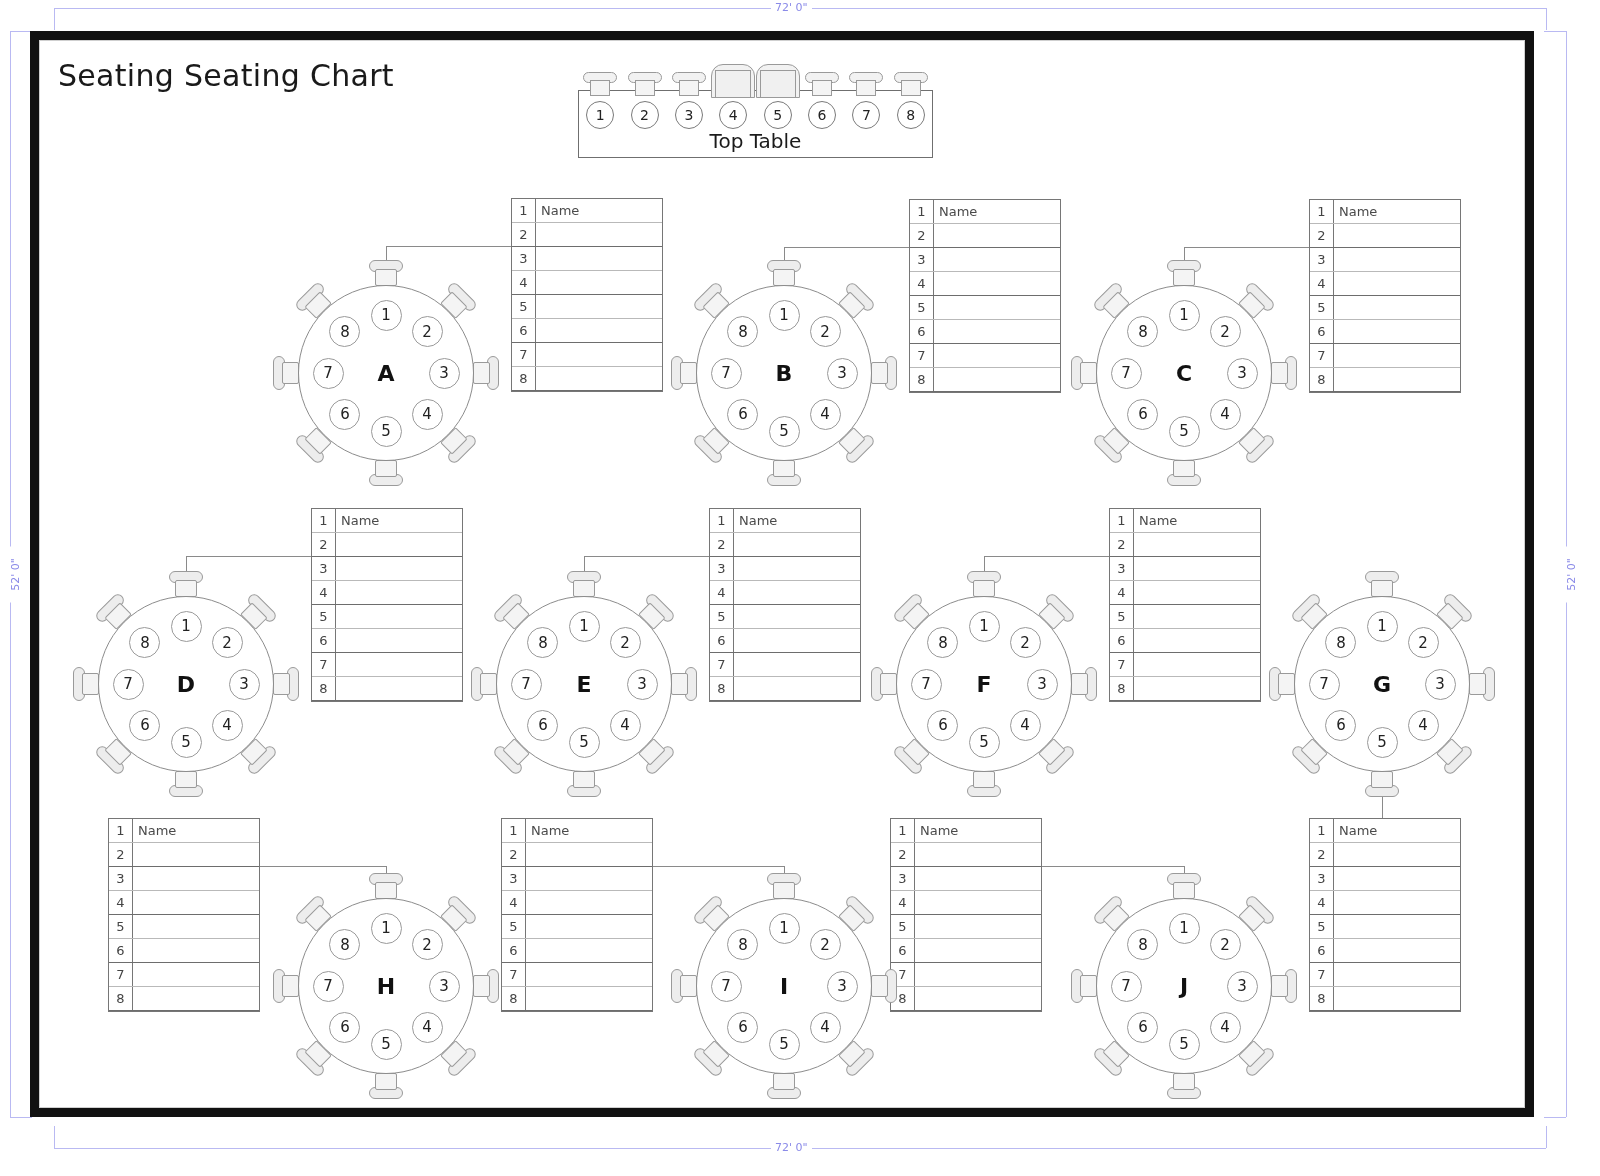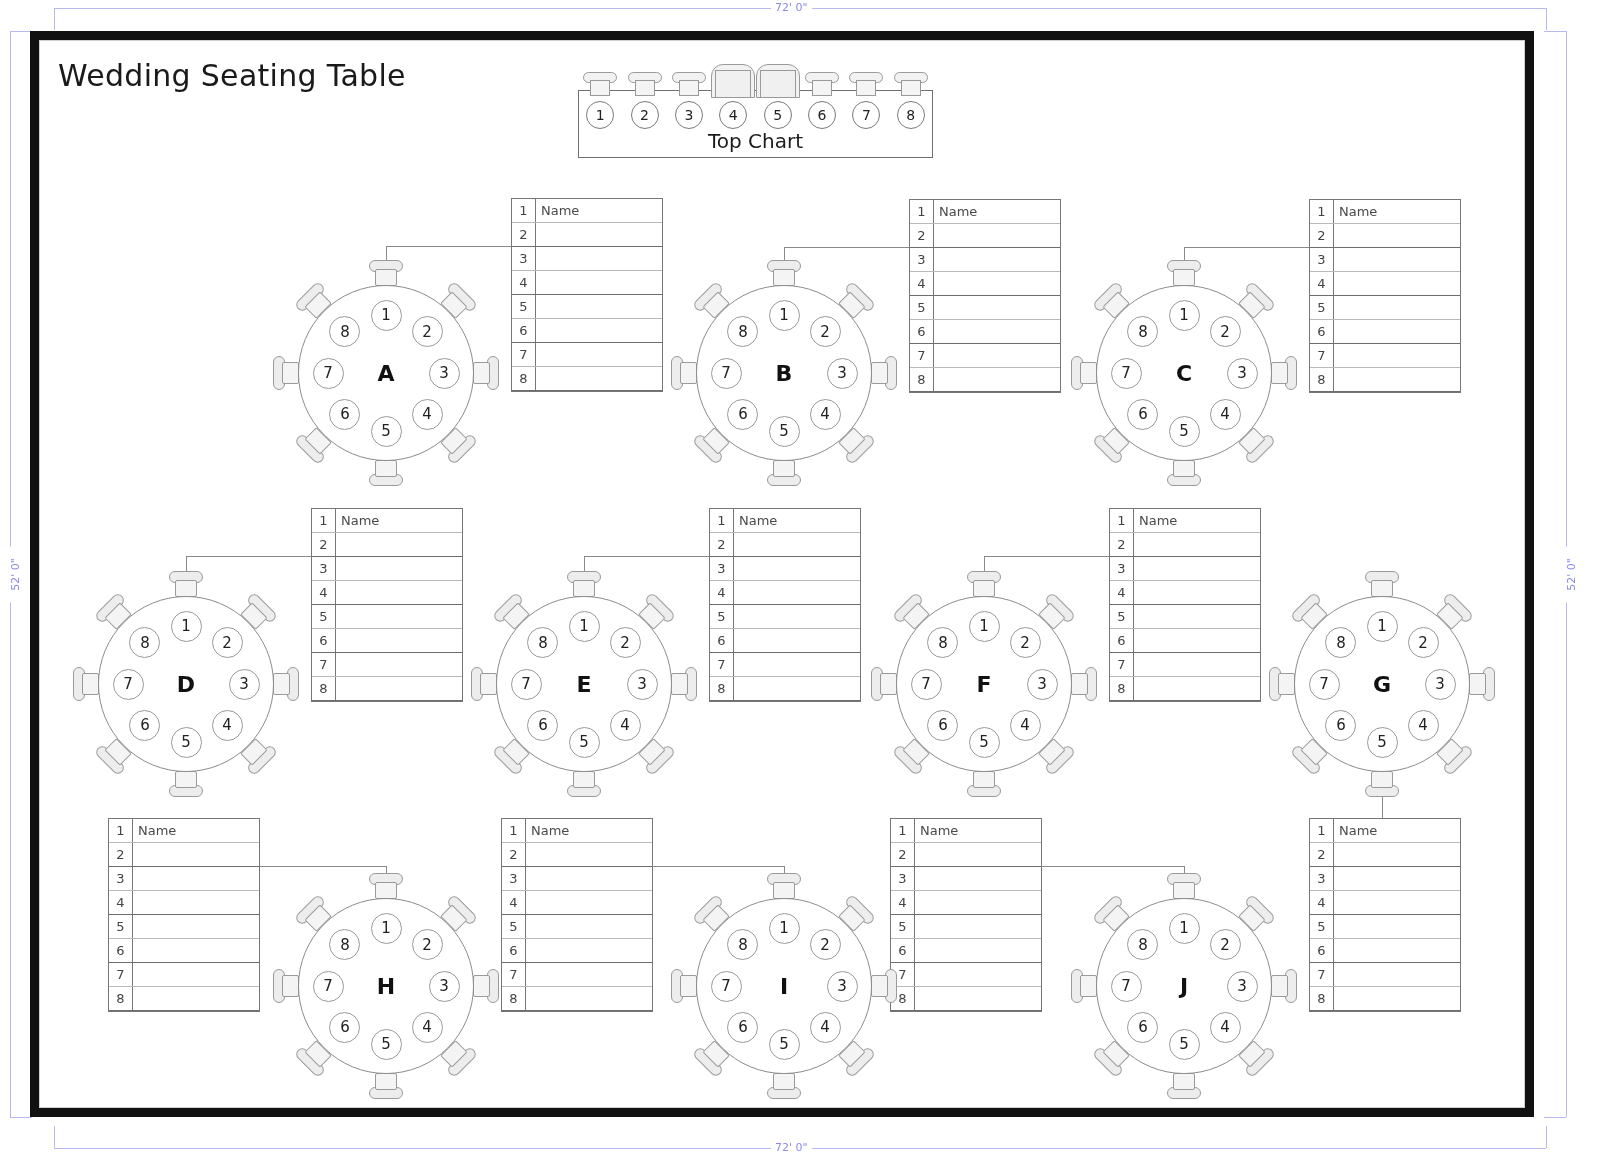--- a/index.html
+++ b/index.html
@@ -94,25 +94,25 @@
 
   <div class="dimline v" style="left:1566px;top:31px;height:1086px;"></div>
   <div class="dimline h" style="left:1544px;top:31px;width:22px;"></div>
   <div class="dimline h" style="left:1544px;top:1117px;width:22px;"></div>
   <div class="dimtext rot" style="left:1543px;top:568px;width:48px;text-align:center;transform:rotate(-90deg);">52' 0"</div>
 </div>
 
 <div id="room-frame"></div>
 <div id="room-frame-inner"></div>
 
-<div id="page-title">Wedding Seating Table</div>
+<div id="page-title">Seating Seating Chart</div>
 
 <div>
   <div id="top-table"></div>
-  <div id="top-table-label">Top Chart</div>
+  <div id="top-table-label">Top Table</div>
   <div id="top-table-seats">
       <div class="tt-seat" style="left: 586.188px; top: 101px;">1</div>
       <div class="tt-seat" style="left: 630.562px; top: 101px;">2</div>
       <div class="tt-seat" style="left: 674.938px; top: 101px;">3</div>
       <div class="tt-seat" style="left: 719.312px; top: 101px;">4</div>
       <div class="tt-seat" style="left: 763.688px; top: 101px;">5</div>
       <div class="tt-seat" style="left: 808.062px; top: 101px;">6</div>
       <div class="tt-seat" style="left: 852.438px; top: 101px;">7</div>
       <div class="tt-seat" style="left: 896.812px; top: 101px;">8</div>
     </div>

